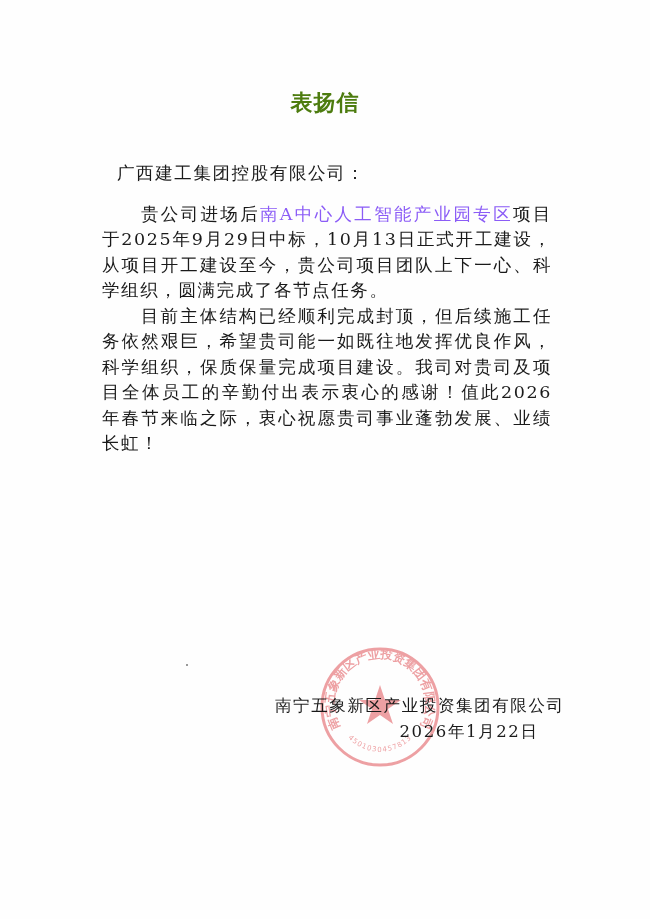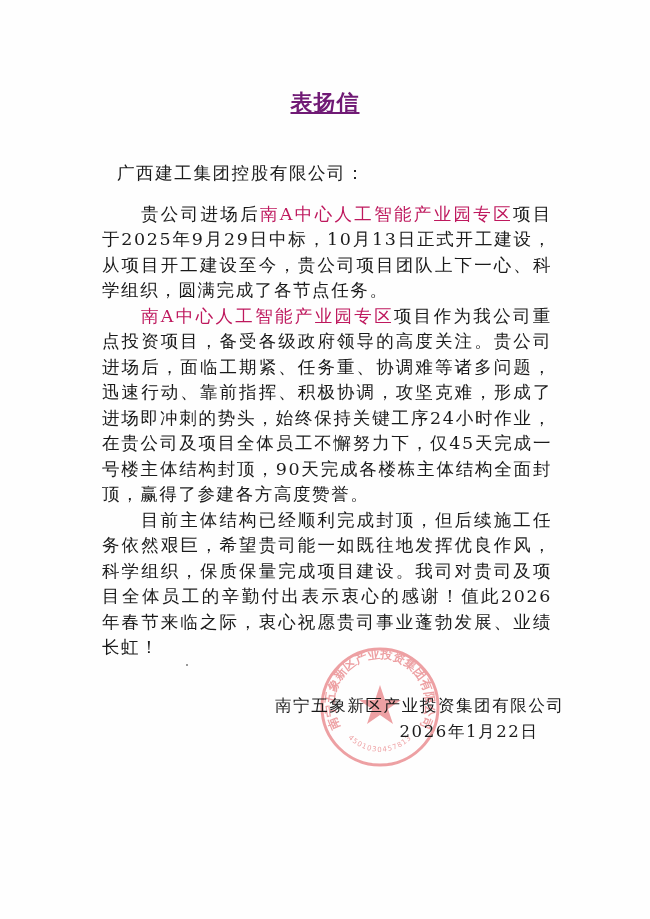--- a/index.html
+++ b/index.html
@@ -1,31 +1,30 @@
 <!DOCTYPE html>
 <html><head>
   <meta charset="utf-8">
   <style>
     html, body { margin: 0; padding: 0; background: #ffffff; }
     body { width: 650px; height: 919px; position: relative; overflow: hidden; }
     .page { position: absolute; left: 0; top: 0; width: 650px; height: 919px; background: #fefefe; }
     .title {
       position: absolute; left: 0; width: 650px; top: 88px; text-align: center;
-      font-family: "DejaVu Sans", sans-serif; font-weight: bold; font-size: 22px; color: #701a75;
+      font-family: "DejaVu Sans", sans-serif; font-weight: bold; font-size: 22px; color: #4d7c0f;
       letter-spacing: 1px;
-      text-decoration: underline;
     }
     .body-text {
       position: absolute; left: 102px; top: 146px; width: 450px;
       font-family: "DejaVu Serif", serif; font-size: 17.5px; line-height: 25.5px; color: #1a1a1a;
       letter-spacing: 1.6px; text-align: justify;
     }
     .salutation { margin: 15px; }
     .para { margin: 0; text-indent: 39px; }
-    .faded { color: #be185d; }
+    .faded { color: #8b5cf6; }
     .signature {
       position: absolute; left: 275px; top: 693px; width: 280px;
       font-family: "DejaVu Serif", serif; font-size: 16.5px; line-height: 26px; color: #1a1a1a;
       letter-spacing: 1.6px; z-index: 2;
     }
     .sig-org { text-align: left; white-space: nowrap; }
     .sig-date { padding-left: 108px; white-space: nowrap; text-align: center; }
     .seal { position: absolute; left: 318px; top: 645px; width: 124px; height: 124px; z-index: 1; opacity: 0.55; }
     .speck { position: absolute; width: 2px; height: 2px; background: #999; }
   </style>
@@ -34,21 +33,20 @@
 
 <div class="page">
 
   <div class="title">表扬信</div>
 
   <div class="body-text">
     <p class="salutation">广西建工集团控股有限公司：</p>
 
     <p class="para"><span>贵公司进场后</span><span class="faded">南A中心人工智能产业园专区</span><span>项目于2025年9月29日中标，10月13日正式开工建设，从项目开工建设至今，贵公司项目团队上下一心、科学组织，圆满完成了各节点任务。</span></p>
 
-    <p class="para"><span class="faded">南A中心人工智能产业园专区</span><span>项目作为我公司重点投资项目，备受各级政府领导的高度关注。贵公司进场后，面临工期紧、任务重、协调难等诸多问题，迅速行动、靠前指挥、积极协调，攻坚克难，形成了进场即冲刺的势头，始终保持关键工序24小时作业，在贵公司及项目全体员工不懈努力下，仅45天完成一号楼主体结构封顶，90天完成各楼栋主体结构全面封顶，赢得了参建各方高度赞誉。</span></p>
 
     <p class="para"><span>目前主体结构已经顺利完成封顶，但后续施工任务依然艰巨，希望贵司能一如既往地发挥优良作风，科学组织，保质保量完成项目建设。我司对贵司及项目全体员工的辛勤付出表示衷心的感谢！值此2026年春节来临之际，衷心祝愿贵司事业蓬勃发展、业绩长虹！</span></p>
   </div>
 
   <svg class="seal" viewBox="0 0 124 124">
     <defs>
       <path id="sealArc" d="M 20 78 A 46 46 0 1 1 104 78" fill="none"></path>
       <path id="sealBottom" d="M 26 88 A 44 44 0 0 0 98 88" fill="none"></path>
     </defs>
     <circle cx="62" cy="62" r="58" fill="none" stroke="#e0555a" stroke-width="3"></circle>

